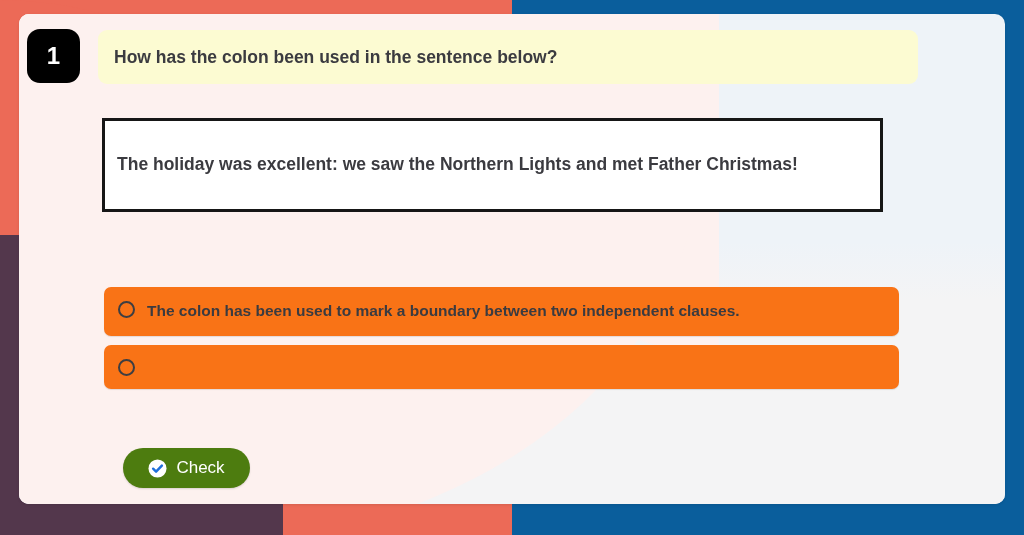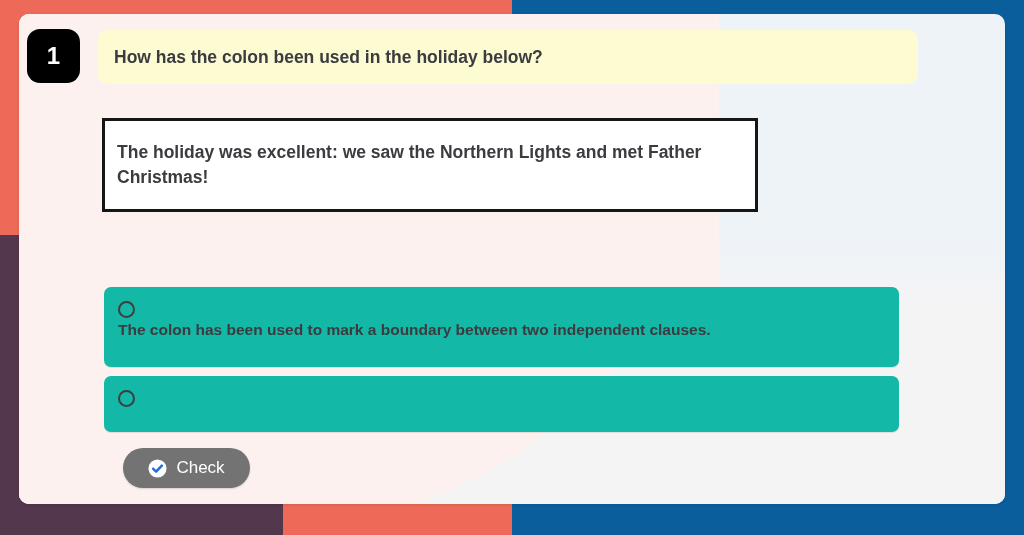--- a/index.html
+++ b/index.html
@@ -127,21 +127,21 @@
     font-weight: bold;
     color: #3b3b40;
     line-height: 1.3;
   }
 
   
   .sentence-box {
     position: absolute;
     left: 83px;
     top: 104px;
-    width: 656px;
+    width: 781px;
     height: 94px;
     background: #ffffff;
     border: 3px solid #161616;
     box-sizing: border-box;
     display: flex;
     align-items: center;
   }
   .sentence-text {
     padding: 0 12px;
     font-size: 17.5px;
@@ -151,30 +151,29 @@
   }
 
   
   .options {
     position: absolute;
     left: 85px;
     top: 273px;
     width: 795px;
   }
   .option {
-    background: #14b8a6;
+    background: #f97316;
     border-radius: 7px;
     display: flex;
     align-items: flex-start;
-    padding: 12px 14px 25px 14px;
+    padding: 12px 14px 13px 14px;
     box-sizing: border-box;
     margin-bottom: 9px;
     box-shadow: 0 1px 1px rgba(0,0,0,0.10);
     cursor: pointer;
-    flex-direction: column;
   }
   .option-radio {
     flex: 0 0 auto;
     width: 17px;
     height: 17px;
     border: 2px solid #3e3e42;
     border-radius: 50%;
     margin-top: 2px;
     margin-right: 12px;
     box-sizing: border-box;
@@ -187,21 +186,21 @@
     line-height: 1.55;
   }
 
   
   .check-btn {
     position: absolute;
     left: 104px;
     top: 434px;
     width: 127px;
     height: 40px;
-    background: #737373;
+    background: #4d7c0f;
     border-radius: 20px;
     display: flex;
     align-items: center;
     justify-content: center;
     border: none;
     cursor: pointer;
     box-shadow: 0 1px 2px rgba(0,0,0,0.14);
   }
   .check-icon {
     width: 19px;
@@ -246,21 +245,21 @@
     <div class="card-pink-wedge"></div>
     <div class="card-pink-blob"></div>
 
     <div class="card-inner">
 
       <div class="q-badge">
         <span>1</span>
       </div>
 
       <div class="q-bar">
-        <div class="q-text">How has the colon been used in the holiday below?</div>
+        <div class="q-text">How has the colon been used in the sentence below?</div>
       </div>
 
       <div class="sentence-box">
         <div class="sentence-text">The holiday was excellent: we saw the Northern Lights and met Father Christmas!</div>
       </div>
 
       <div class="options">
 
         <div class="option">
           <span class="option-radio"></span>

